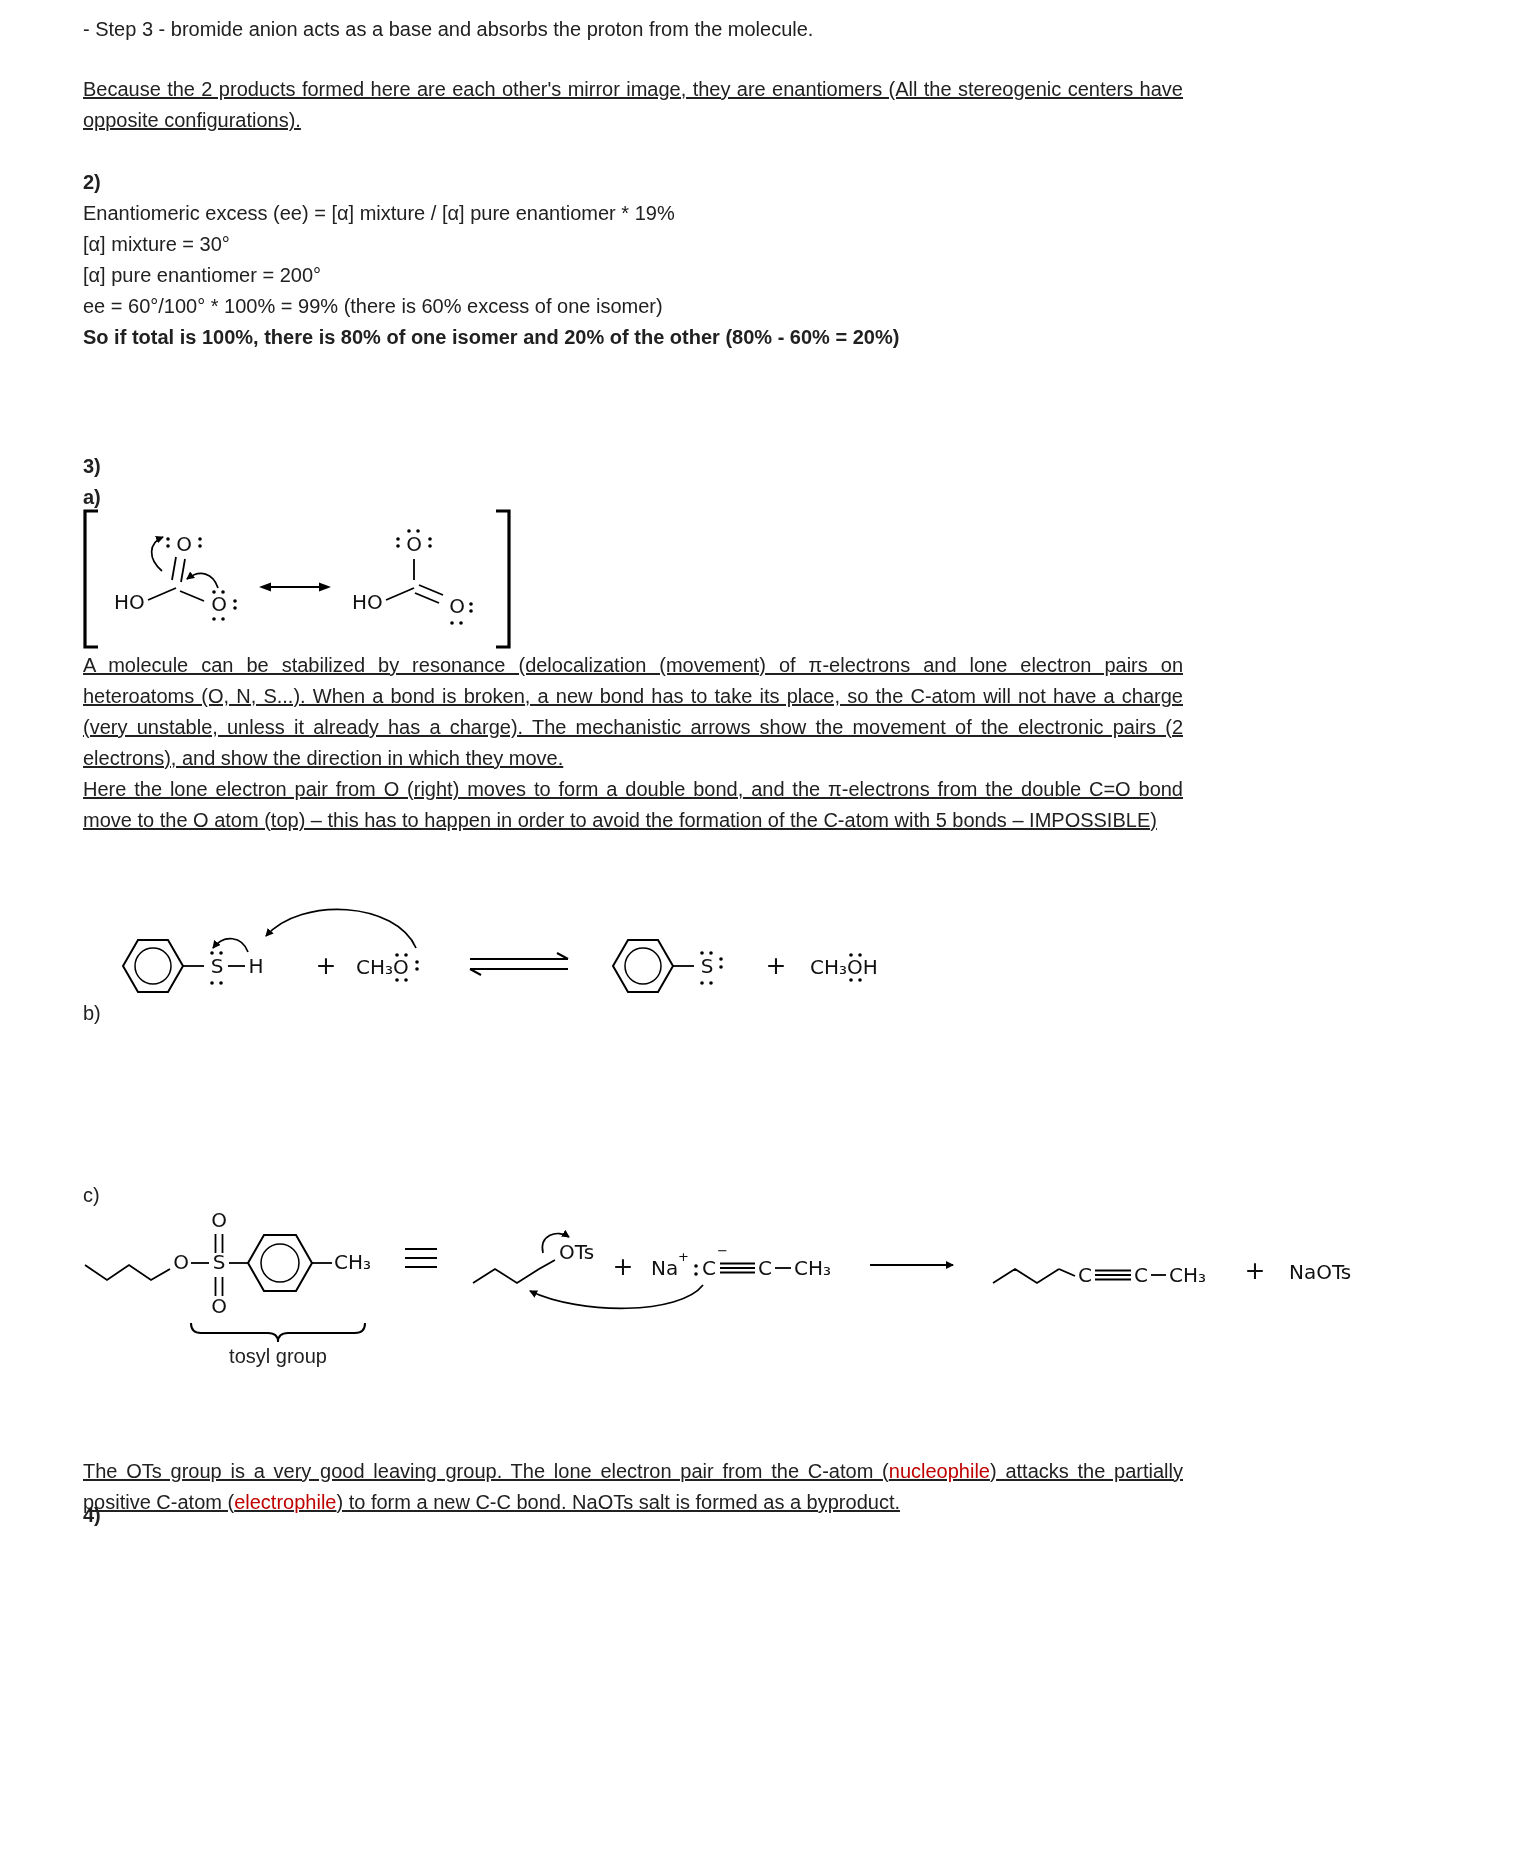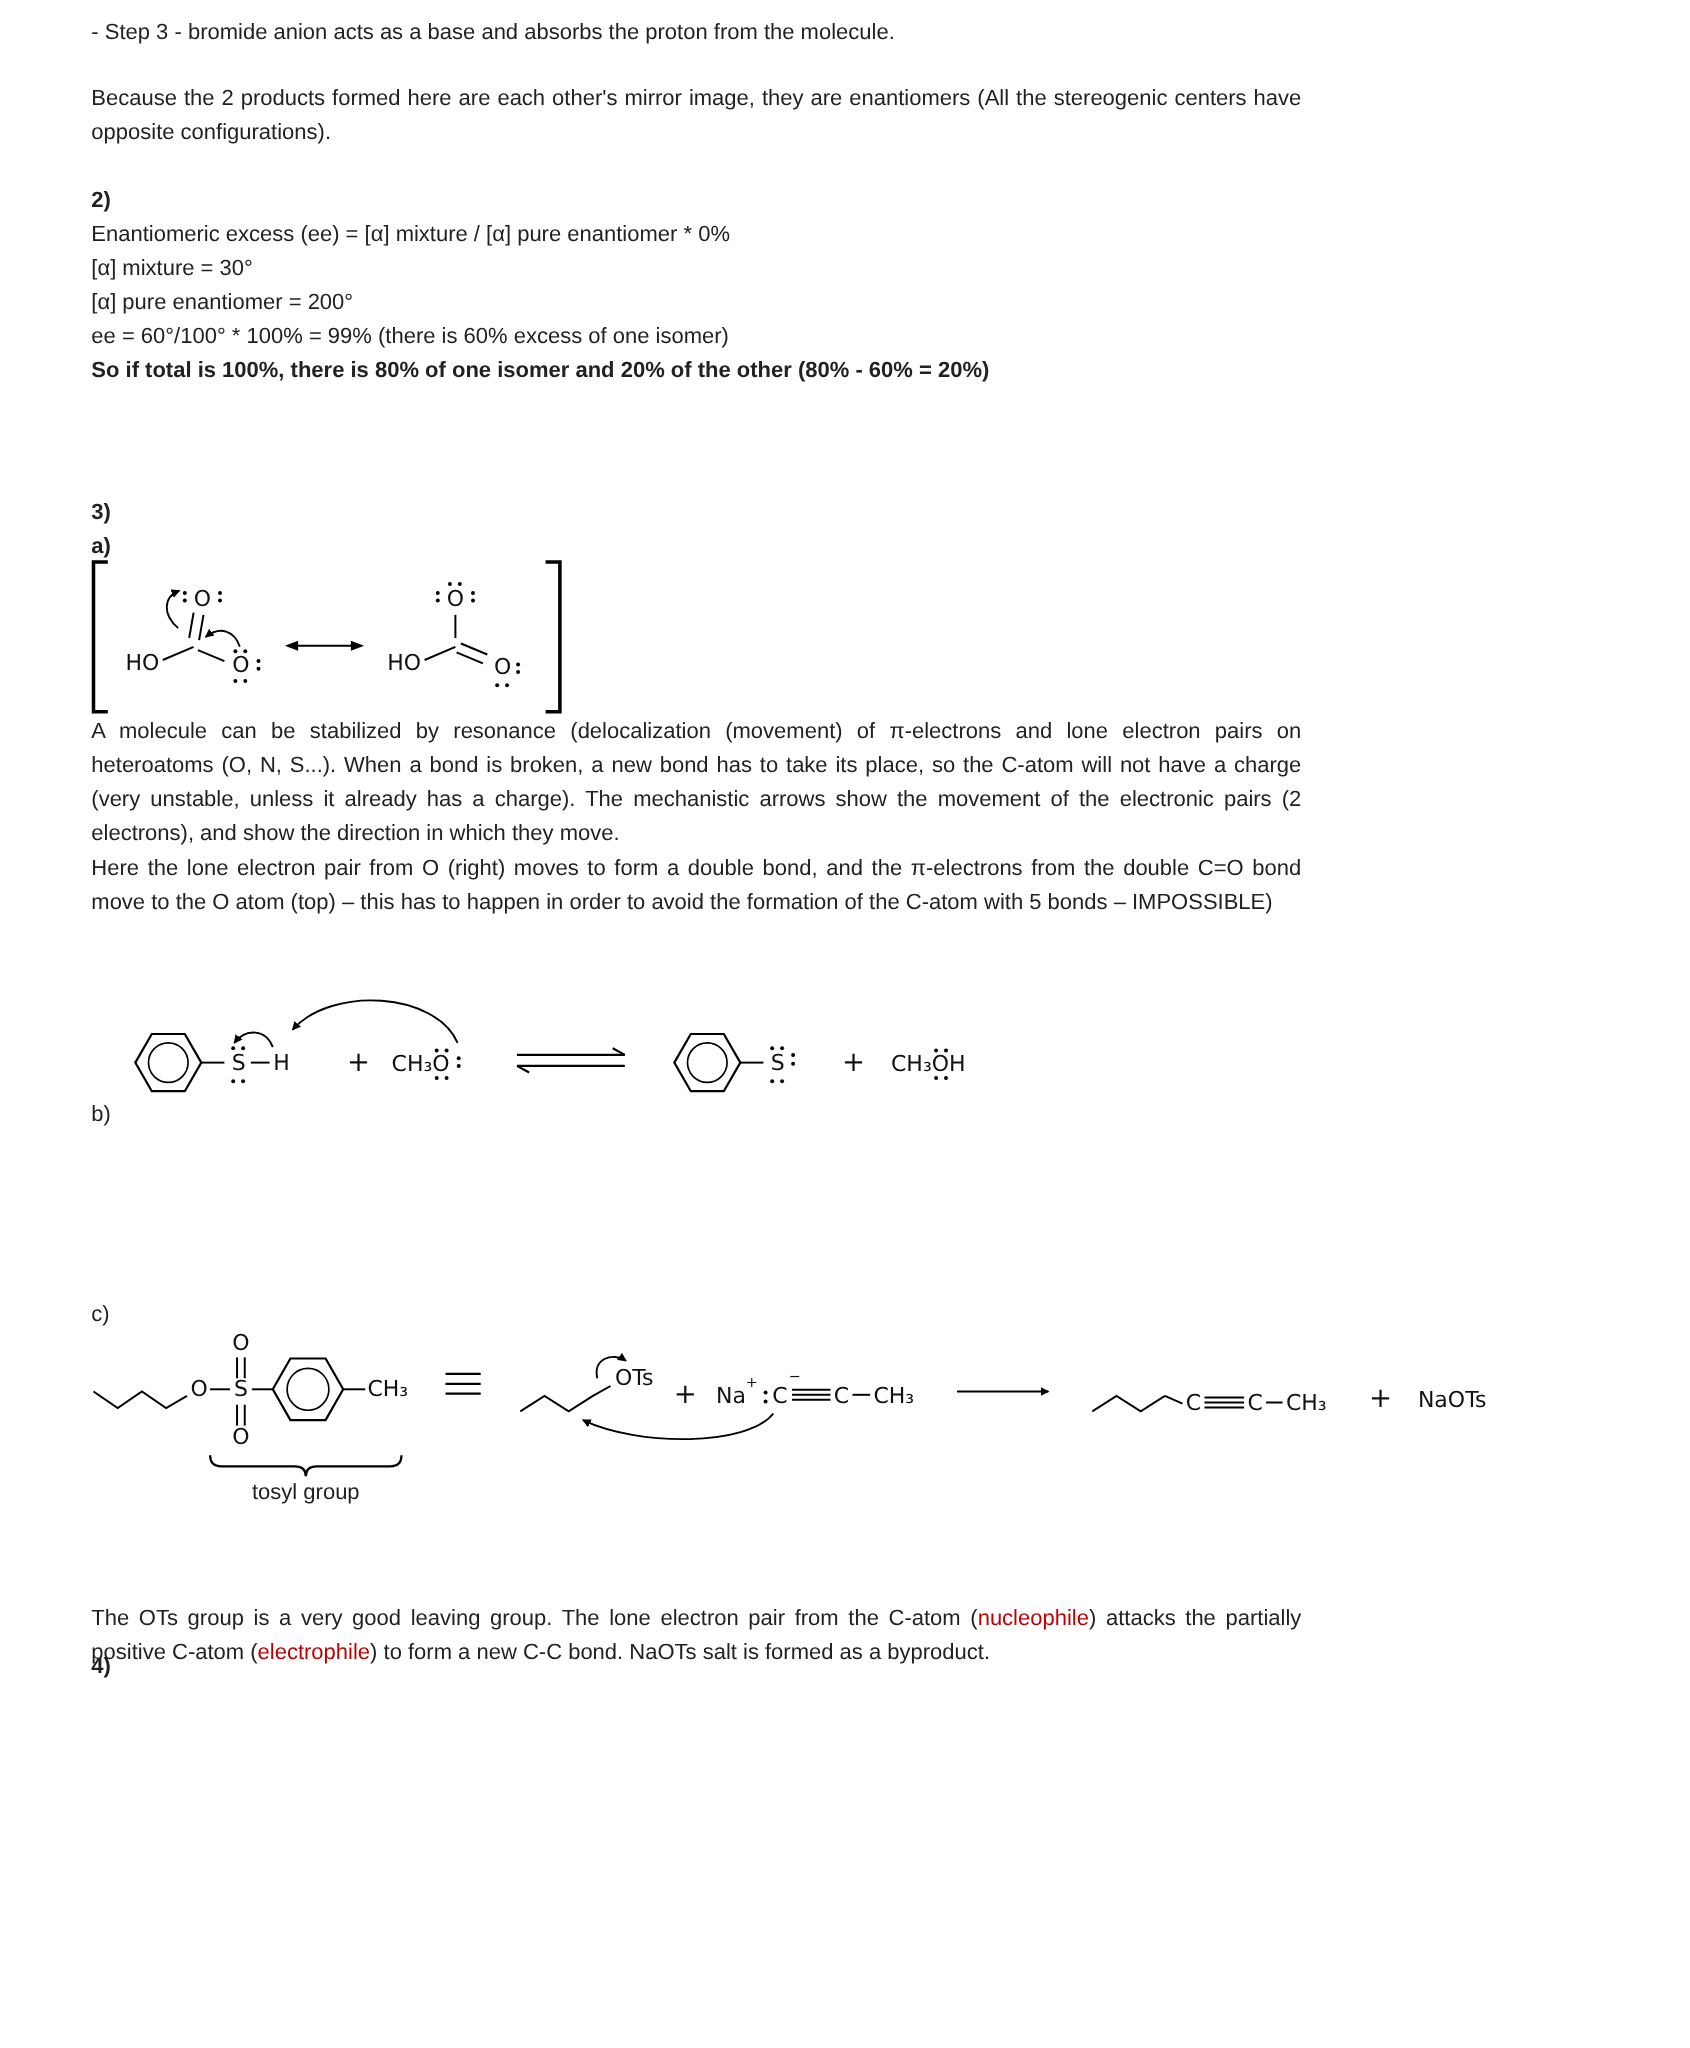--- a/index.html
+++ b/index.html
@@ -4,21 +4,21 @@
 <style>
   * { margin:0; padding:0; box-sizing:border-box; }
   html,body { background:#ffffff; }
   .page {
     position:relative; width:1452px; height:1862px; background:#ffffff;
     font-family:"Liberation Sans", sans-serif; font-size:20px; color:#212121;
     overflow:hidden;
   }
   .abs { position:absolute; }
   .line { line-height:31px; white-space:nowrap; }
-  .para { width:1100px; text-align:justify; line-height:31px; }
+  .para { width:1100px; text-align:justify; line-height:31px;text-decoration:underline; }
   .bold { font-weight:bold; }
   .red { color:#c00000; }
   svg { overflow:visible; }
   svg text { font-family:"DejaVu Sans", sans-serif; font-size:20px; fill:#111; }
   svg text.plus { font-size:25px; }
   svg text.sup { font-size:13px; }
   svg text.caption { font-family:"Liberation Sans", sans-serif; font-size:20px; fill:#212121; }
   .bond { stroke:#000; stroke-width:1.8; fill:none; }
   .bond2 { stroke:#000; stroke-width:2; fill:none; }
   .arrow { stroke:#000; stroke-width:1.7; fill:none; }
@@ -29,21 +29,21 @@
 <body>
 
 <div class="page">
 
   <div class="abs line" style="left:83px; top:14px;">- Step 3 - bromide anion acts as a base and absorbs the proton from the molecule.</div>
 
   <div class="abs para" style="left:83px; top:74px;">Because the 2 products formed here are each other's mirror image, they are enantiomers (All the stereogenic centers have opposite configurations).</div>
 
   <div class="abs" style="left:83px; top:167px;">
     <div class="line bold">2)</div>
-    <div class="line">Enantiomeric excess (ee) = [α] mixture / [α] pure enantiomer * 0%</div>
+    <div class="line">Enantiomeric excess (ee) = [α] mixture / [α] pure enantiomer * 19%</div>
     <div class="line">[α] mixture = 30°</div>
     <div class="line">[α] pure enantiomer = 200°</div>
     <div class="line">ee = 60°/100° * 100% = 99% (there is 60% excess of one isomer)</div>
     <div class="line bold">So if total is 100%, there is 80% of one isomer and 20% of the other (80% - 60% = 20%)</div>
   </div>
 
   <div class="abs line bold" style="left:83px; top:451px;">3)</div>
   <div class="abs line bold" style="left:83px; top:482px;">a)</div>
 
   <svg class="abs" style="left:72px; top:503px;" width="450" height="152" viewBox="0 0 450 152">

